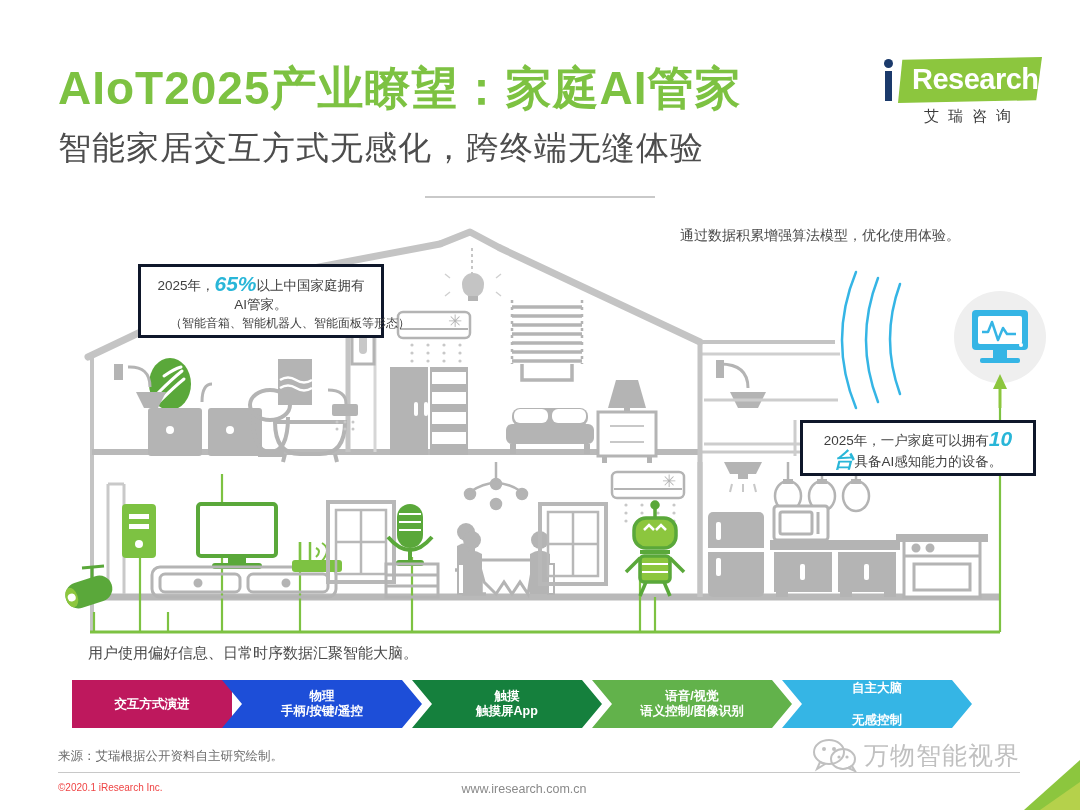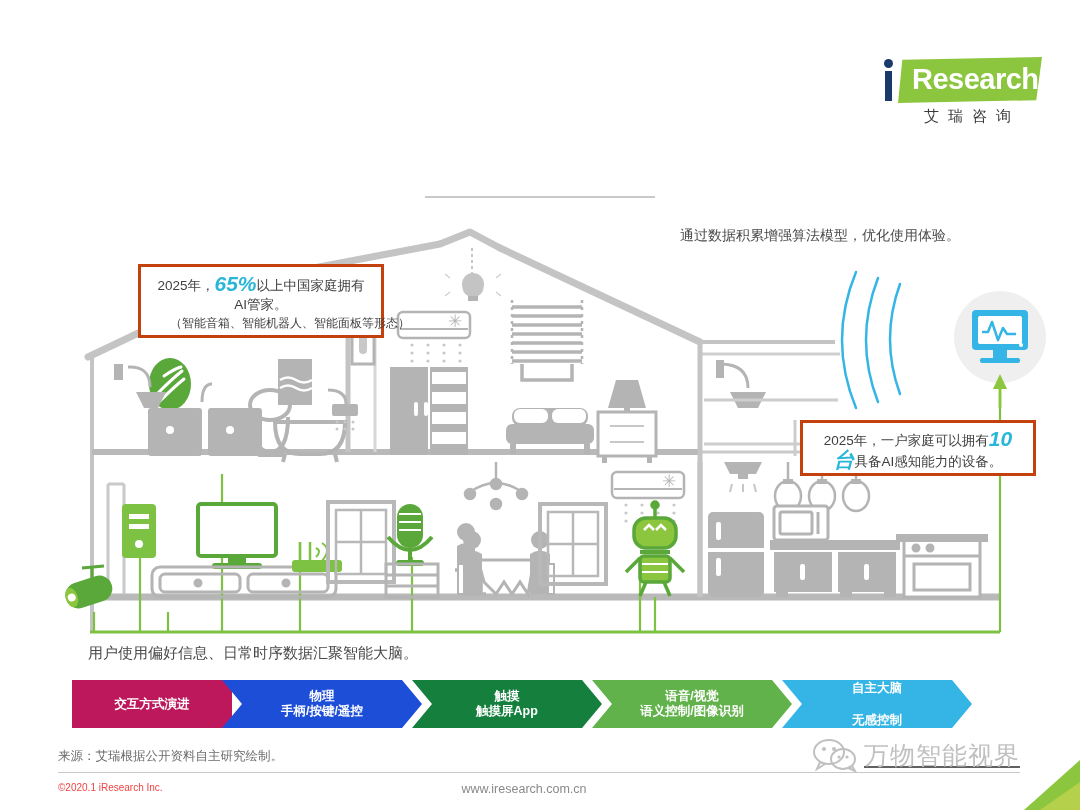--- a/index.html
+++ b/index.html
@@ -45,21 +45,21 @@
     display:flex;align-items:center;justify-content:center;}
   .sec-rule{height:2px;background:#c9c9c9;width:115px;}
   .sec-title{font-size:20px;font-weight:700;color:#3d3d3d;margin:0 24px;white-space:nowrap;}
 
   
   .illus{position:absolute;left:0;top:212px;width:1080px;height:440px;}
   .illus svg{position:absolute;left:0;top:0;}
 
   
   .callout{
-    position:absolute;border:3px solid #c2410c;background:#ffffff;
+    position:absolute;border:3px solid #0f172a;background:#ffffff;
     box-sizing:border-box;text-align:center;color:#3f3f3f;
   }
   .callout-left{left:138px;top:264px;width:246px;height:74px;padding-top:7px;}
   .callout-right{left:800px;top:420px;width:236px;height:56px;padding-top:6px;}
   .c-line{font-size:13.5px;line-height:19px;white-space:nowrap;}
   .c-line.small{font-size:12px;line-height:18px;margin-left:29px;}
   .c-big{font-size:21px;font-weight:700;font-style:italic;color:#29b6d8;vertical-align:-1px;}
 
   .note-top{
     position:absolute;left:680px;top:227px;
@@ -81,30 +81,32 @@
   .fl.first{clip-path:polygon(0 0,100% 0,100% 100%,0 100%);}
   .fl.arrow{clip-path:polygon(0 0, calc(100% - 20px) 0, 100% 50%, calc(100% - 20px) 100%, 0 100%, 20px 50%);}
 
   
   .src{position:absolute;left:58px;top:748px;font-size:12.5px;color:#6b6b6b;white-space:nowrap;}
   .foot-rule{position:absolute;left:58px;top:772px;width:962px;height:1px;background:#c8c8c8;}
   .copy{position:absolute;left:58px;top:782px;font-size:10px;color:#ef4444;white-space:nowrap;}
   .url{position:absolute;left:0;top:782px;width:1048px;text-align:center;font-size:12.5px;color:#8a8a8a;}
 
   
-  .wm{position:absolute;left:812px;top:738px;display:flex;align-items:center;opacity:.62;text-decoration:underline;}
+  .wm{position:absolute;left:812px;top:738px;display:flex;align-items:center;opacity:.62;}
   .wm-text{font-size:25px;color:#9a9a9a;letter-spacing:1px;margin-left:6px;}
   .pagenum{position:absolute;left:1040px;top:772px;font-size:20px;color:#ffffff;font-weight:400;z-index:4;}
   .corner{position:absolute;right:0;bottom:0;width:90px;height:90px;overflow:hidden;}
 </style>
 </head>
 <body>
 
 <div class="page">
 
+  <div class="title-main">AIoT2025产业瞭望：家庭AI管家</div>
+  <div class="title-sub">智能家居交互方式无感化，跨终端无缝体验</div>
 
   <div class="logo">
     <div class="logo-para"></div>
     <div class="logo-i-dot"></div>
     <div class="logo-i-stem"></div>
     <div class="logo-word">Research</div>
     <div class="logo-cn">艾瑞咨询</div>
   </div>
 
   <div class="sec-wrap">

